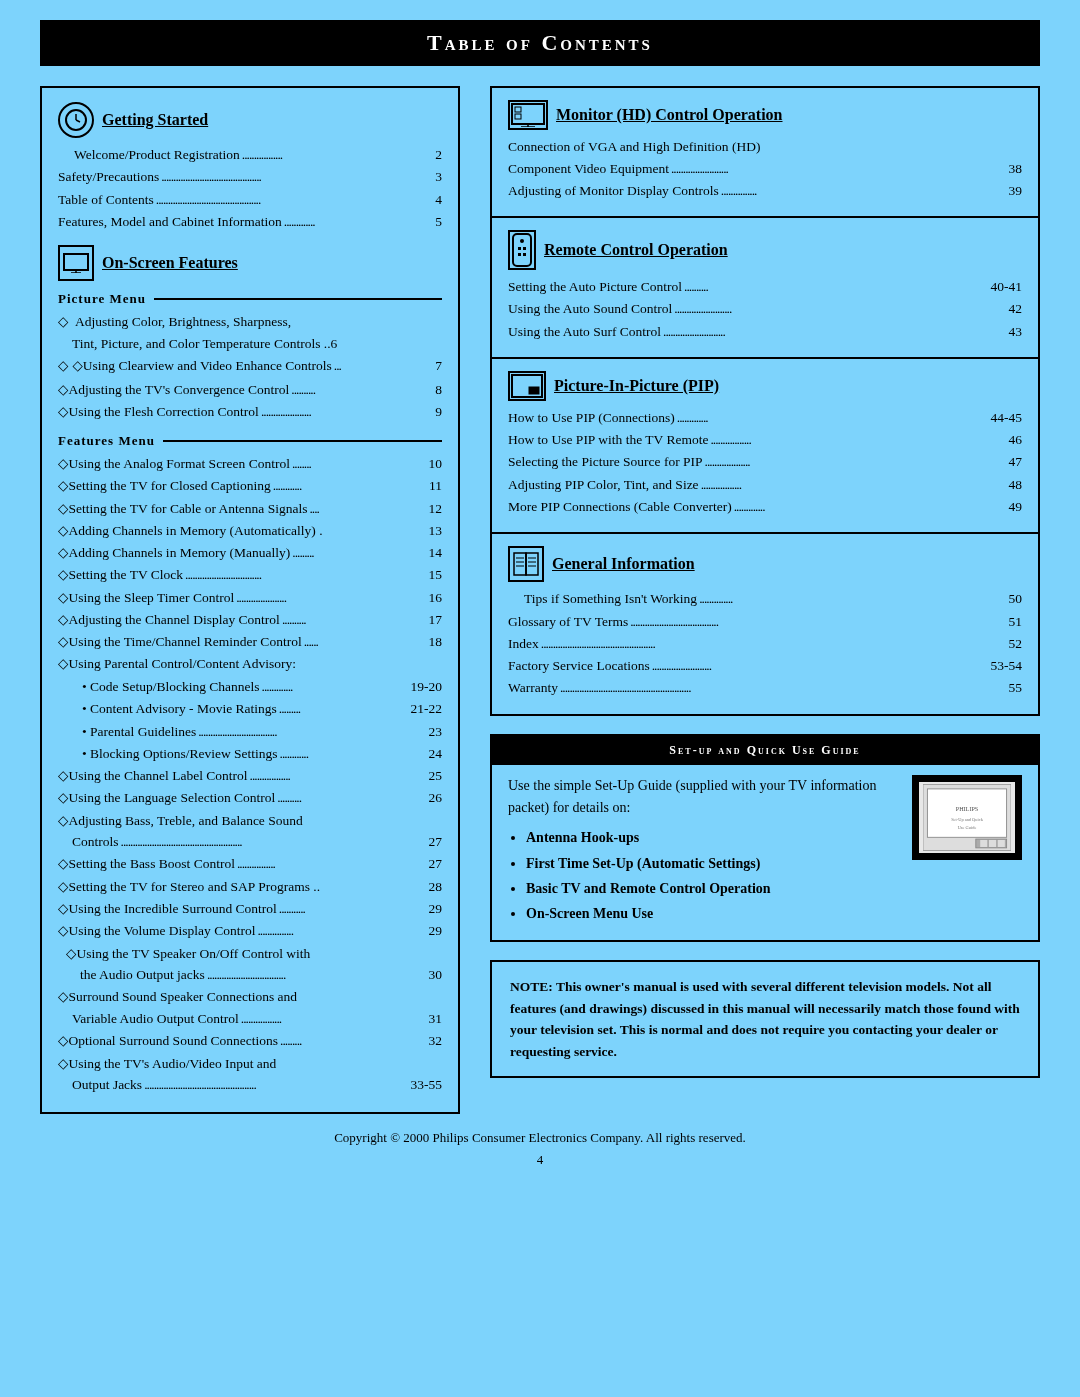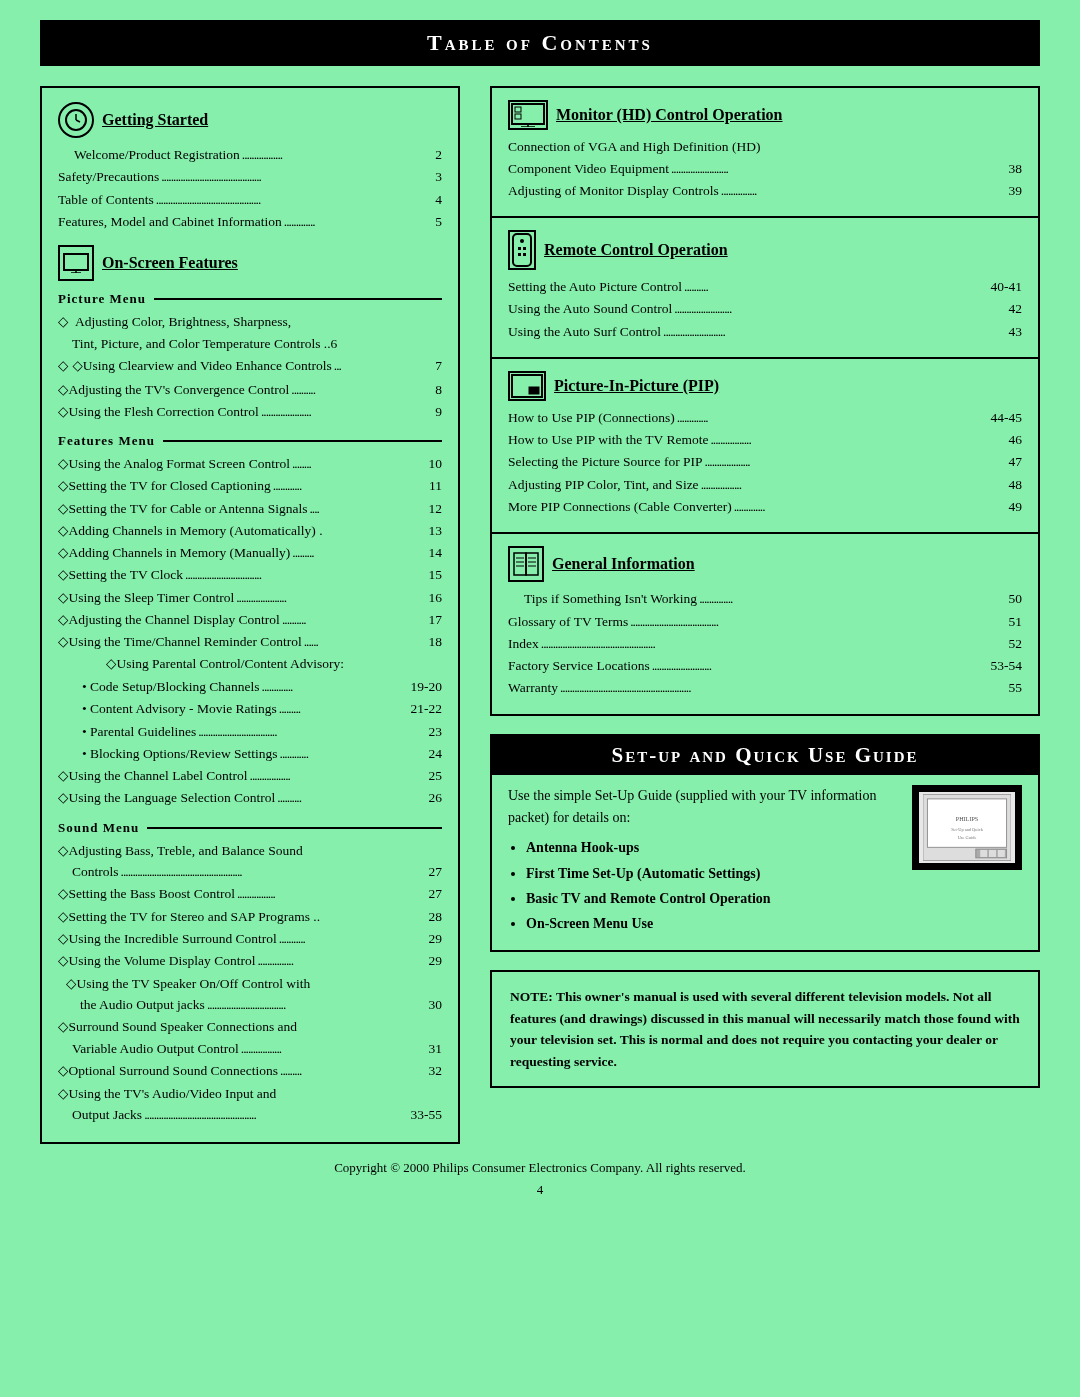--- a/index.html
+++ b/index.html
@@ -9,21 +9,21 @@
       background: #ffffff;
       font-family: Times New Roman, serif;
       font-size: 14px;
       color: #000;
       padding: 0;
     }
 
     .page-wrapper {
       width: 1080px;
       min-height: 1397px;
-      background: #86efac;
+      background: #7dd3fc;
       padding: 20px 40px 30px 40px;
     }
 
     
     .title-bar {
       background: #000;
       color: #fff;
       text-align: center;
       padding: 10px 20px;
       margin-bottom: 20px;
@@ -146,21 +146,21 @@
       border: 2px solid #000;
       padding: 14px 16px;
       margin-top: 20px;
     }
 
     .setup-box-title {
       background: #000;
       color: #fff;
       text-align: center;
       padding: 7px 10px;
-      font-size: 21px;
+      font-size: 12px;
       font-weight: bold;
       font-variant: small-caps;
       letter-spacing: 2px;
       margin: -14px -16px 10px -16px;
     }
 
     .setup-content {
       display: flex;
       gap: 12px;
       align-items: flex-start;
@@ -357,21 +357,21 @@
         <div class="toc-line">
           <span>◇Adjusting the Channel Display Control</span>
             <span class="filler">..........</span>
             <span class="num">17</span>
         </div>
         <div class="toc-line">
           <span>◇Using the Time/Channel Reminder Control</span>
             <span class="filler">......</span>
             <span class="num">18</span>
         </div>
-        <div style="font-size:13.5px; line-height:1.6; margin-bottom:1px;margin-left:48px;">
+        <div style="font-size:13.5px; line-height:1.6; margin-bottom:1px;">
           ◇Using Parental Control/Content Advisory:
         </div>
         <div class="bullet-sub" style="padding-left:24px;">
           <div class="toc-line">
             <span>• Code Setup/Blocking Channels</span>
               <span class="filler">.............</span>
               <span class="num">19-20</span>
           </div>
           <div class="toc-line">
             <span>• Content Advisory - Movie Ratings </span>
@@ -393,21 +393,20 @@
           <span>◇Using the Channel Label Control</span>
             <span class="filler">.................</span>
             <span class="num">25</span>
         </div>
         <div class="toc-line">
           <span>◇Using the Language Selection Control</span>
             <span class="filler">..........</span>
             <span class="num">26</span>
         </div>
 
-        <div class="menu-label">Sound Menu</div>
 
         <div style="font-size:13.5px; line-height:1.6;">
           ◇Adjusting Bass, Treble, and Balance Sound
           <div class="toc-line" style="padding-left:14px;">
             <span>Controls</span>
               <span class="filler">...................................................</span>
               <span class="num">27</span>
           </div>
         </div>
         <div class="toc-line">

